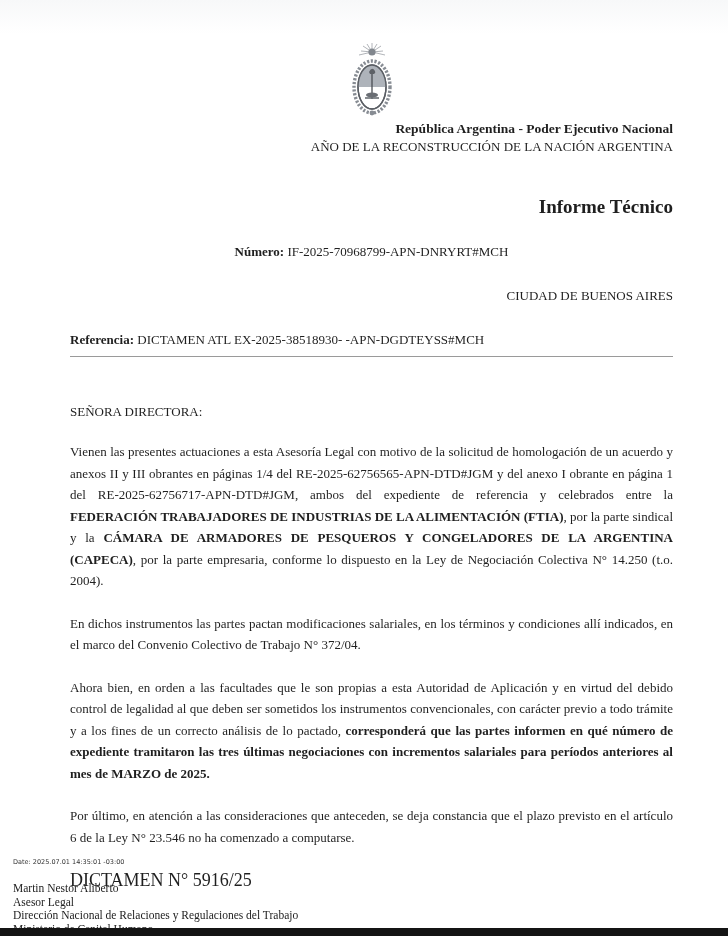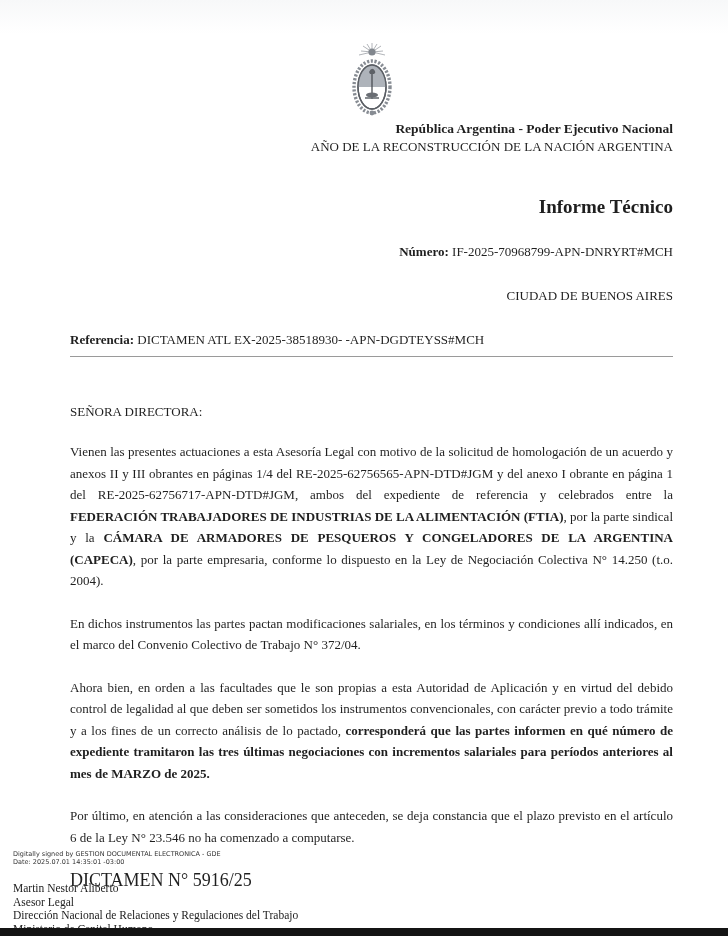--- a/index.html
+++ b/index.html
@@ -29,21 +29,21 @@
   .org-line {
     font-weight: bold; font-size: 13.5px; line-height: 18px; margin-top: 2px;
   }
   .year-line {
     font-size: 13px; line-height: 18px;
   }
   .doc-type {
     font-weight: bold; font-size: 19px; margin-top: 40px;
   }
   .numero-line {
-    font-size: 13px; margin-top: 26px; text-align: right;
+    font-size: 13px; margin-top: 26px; text-align: center;
   }
   .bold { font-weight: bold; }
   .right-block {
     text-align: right; margin-top: 26px; font-size: 13px; line-height: 20px;
   }
   .ref-line { font-size: 13px; margin-top: 26px; }
   .ref-rule {
     border: none; border-top: 1px solid #9a9a9a;
     margin: 8px 0 0 0;
   }
@@ -138,21 +138,20 @@
   <p class="para"><span class="seg">Ahora bien, en orden a las facultades que le son propias a esta Autoridad de Aplicación y en virtud del debido control de legalidad al que deben ser sometidos los instrumentos convencionales, con carácter previo a todo trámite y a los fines de un correcto análisis de lo pactado, </span><span class="bold seg">corresponderá que las partes informen en qué número de expediente tramitaron las tres últimas negociaciones con incrementos salariales para períodos anteriores al mes de MARZO de 2025.</span></p>
 
   <p class="para">Por último, en atención a las consideraciones que anteceden, se deja constancia que el plazo previsto en el artículo 6 de la Ley N° 23.546 no ha comenzado a computarse.</p>
 
   <div class="dictamen-line">DICTAMEN N° 5916/25</div>
 
 </div>
 
 <div class="sig-block">
   <div class="digital-sig">
-    <div>Digitally signed by GESTION DOCUMENTAL ELECTRONICA - GDE</div>
     <div>Date: 2025.07.01 14:35:01 -03:00</div>
   </div>
   <div class="sig-lines">
     <div>Martin Nestor Aliberto</div>
     <div>Asesor Legal</div>
     <div>Dirección Nacional de Relaciones y Regulaciones del Trabajo</div>
     <div>Ministerio de Capital Humano</div>
   </div>
 </div>
 

